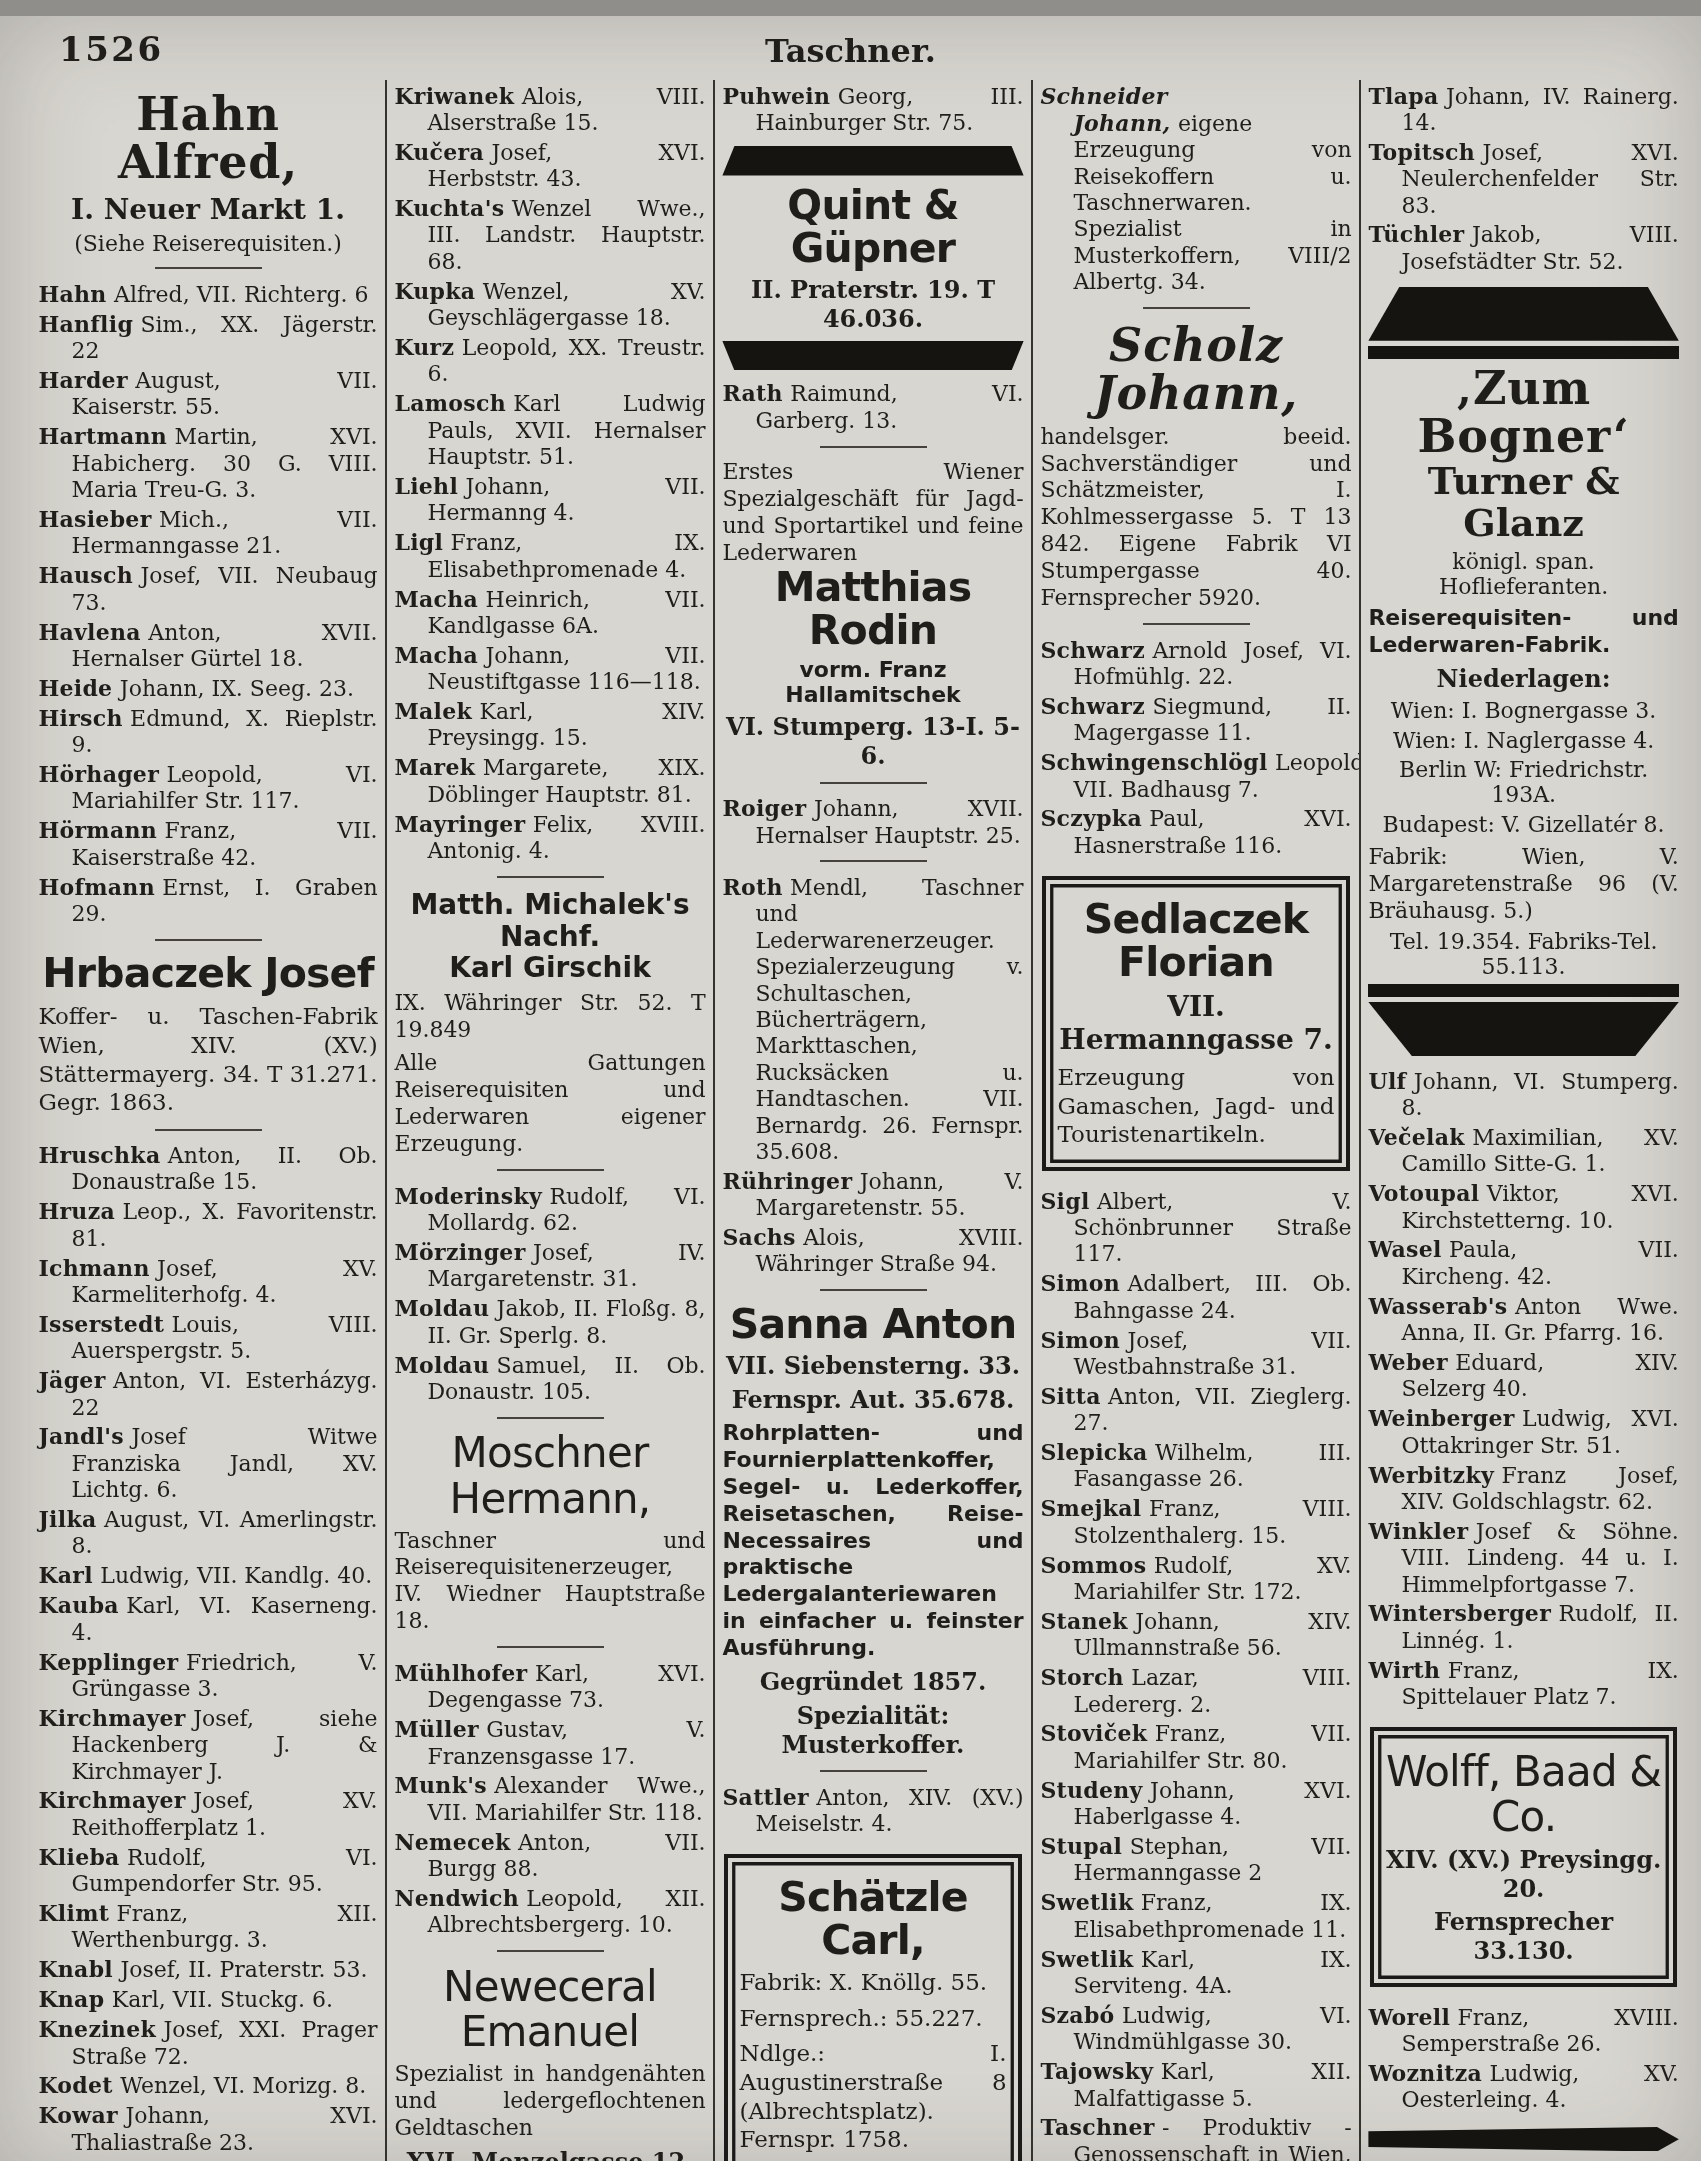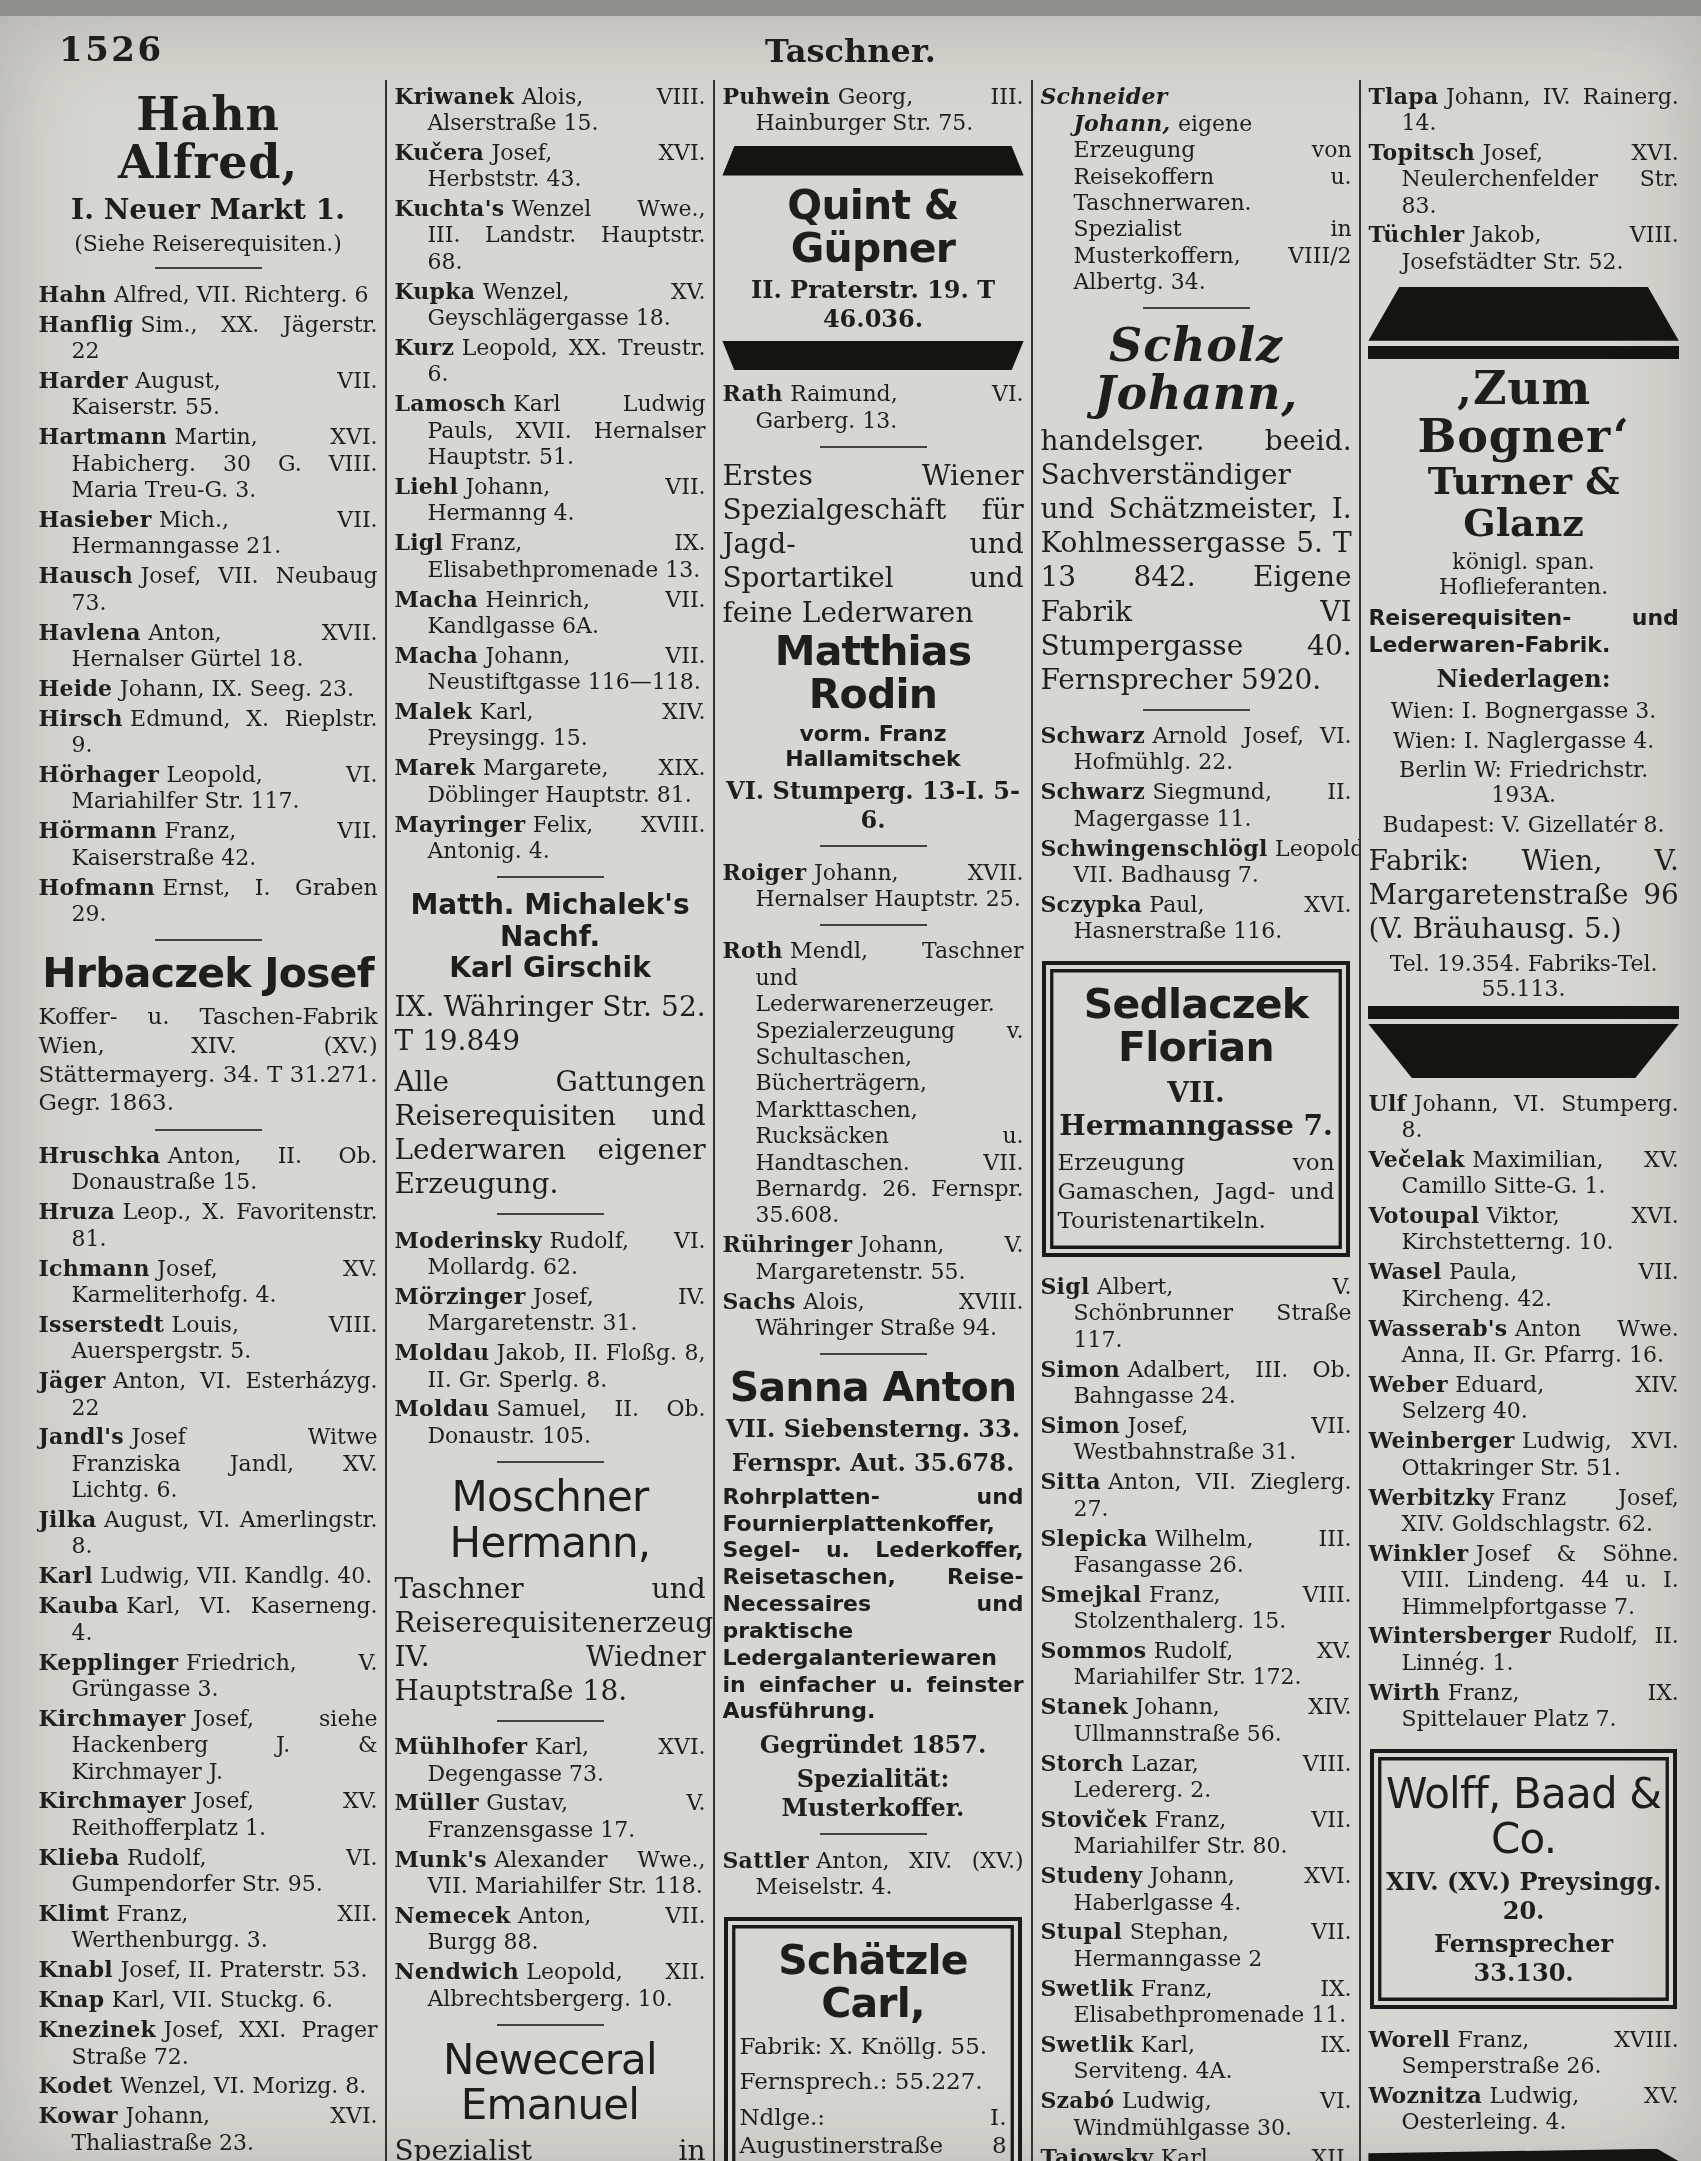--- a/index.html
+++ b/index.html
@@ -24,21 +24,21 @@
   .hf1{font-size:46px;font-weight:bold;line-height:1.05;letter-spacing:0.8px;}
   .hf2{font-size:38px;font-weight:bold;line-height:1.1;}
   .it{font-style:italic;}
   .hs1{font-family:"DejaVu Sans",sans-serif;font-weight:bold;font-size:41px;line-height:1.05;letter-spacing:-0.8px;}
   .hs2{font-family:"DejaVu Sans",sans-serif;font-weight:normal;font-size:42px;line-height:1.08;letter-spacing:-0.8px;}
   .hs3{font-family:"DejaVu Sans",sans-serif;font-weight:bold;font-size:28px;line-height:1.12;}
   .sub{font-size:28px;font-weight:bold;margin-top:6.6px;}
   .cent{font-size:22px;margin-top:4.9px;}
   .centb{font-size:24px;font-weight:bold;margin-top:4.9px;}
   .centbs{font-family:"DejaVu Sans",sans-serif;font-size:22px;font-weight:bold;margin-top:4.9px;}
-  .bodyj{font-size:28px;line-height:1.22;text-align:justify;margin-top:6.6px;}
+  .bodyj{font-size:22px;line-height:1.22;text-align:justify;margin-top:6.6px;}
   .bodybj{font-size:23px;line-height:1.25;font-weight:normal;text-align:justify;margin-top:6.6px;}
   .bodysans{font-family:"DejaVu Sans",sans-serif;font-weight:bold;font-size:22px;line-height:1.22;
             text-align:justify;margin-top:6.6px;}
   .bar-angled-t{height:29.5px;background:#151411;margin:8.2px 0;clip-path:polygon(4% 0,96% 0,100% 100%,0 100%);}
   .bar-angled-b{height:29.5px;background:#151411;margin:8.2px 0;clip-path:polygon(0 0,100% 0,96% 100%,4% 100%);}
   .trap-top{height:54px;background:#151411;margin:11.5px 0 4.9px;clip-path:polygon(10% 0,90% 0,100% 100%,0 100%);}
   .trap-bot{height:54px;background:#151411;margin:4.9px 0 11.5px;clip-path:polygon(0 0,100% 0,86% 100%,14% 100%);}
   .bar-thin{height:13px;background:#151411;margin:4.9px 0;}
   .arrow-bar{height:24.6px;background:#151411;margin:13px 0;clip-path:polygon(0 18%,93% 0,100% 50%,93% 100%,0 82%);}
 </style>
@@ -96,21 +96,21 @@
         <div class="ad boxed"></div>
       </div>
       <div class="col c2">
         <div class="entry"><span class="en">Kriwanek</span><span>Alois, VIII. Alserstraße 15.</span></div>
         <div class="entry"><span class="en">Kučera</span><span>Josef, XVI. Herbststr. 43.</span></div>
         <div class="entry"><span class="en">Kuchta's</span><span>Wenzel Wwe., III. Landstr. Hauptstr. 68.</span></div>
         <div class="entry"><span class="en">Kupka</span><span>Wenzel, XV. Geyschlägergasse 18.</span></div>
         <div class="entry"><span class="en">Kurz</span><span>Leopold, XX. Treustr. 6.</span></div>
         <div class="entry"><span class="en">Lamosch</span><span>Karl Ludwig Pauls, XVII. Hernalser Hauptstr. 51.</span></div>
         <div class="entry"><span class="en">Liehl</span><span>Johann, VII. Hermanng 4.</span></div>
-        <div class="entry"><span class="en">Ligl</span><span>Franz, IX. Elisabethpromenade 13.</span></div>
+        <div class="entry"><span class="en">Ligl</span><span>Franz, IX. Elisabethpromenade 4.</span></div>
         <div class="entry"><span class="en">Macha</span><span>Heinrich, VII. Kandlgasse 6A.</span></div>
         <div class="entry"><span class="en">Macha</span><span>Johann, VII. Neustiftgasse 116—118.</span></div>
         <div class="entry"><span class="en">Malek</span><span>Karl, XIV. Preysingg. 15.</span></div>
         <div class="entry"><span class="en">Marek</span><span>Margarete, XIX. Döblinger Hauptstr. 81.</span></div>
         <div class="entry"><span class="en">Mayringer</span><span>Felix, XVIII. Antonig. 4.</span></div>
         <div class="rule"></div>
         <div class="ad">
           <div class="hs3">Matth. Michalek's Nachf.</div>
           <div class="hs3">Karl Girschik</div>
           <div class="bodyj">IX. Währinger Str. 52. T 19.849</div>

